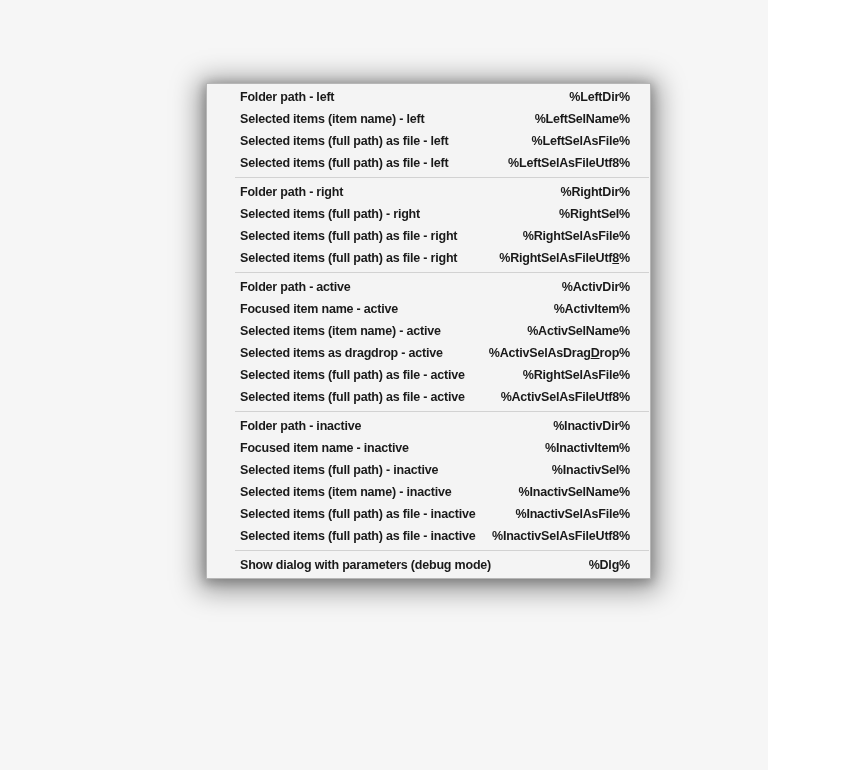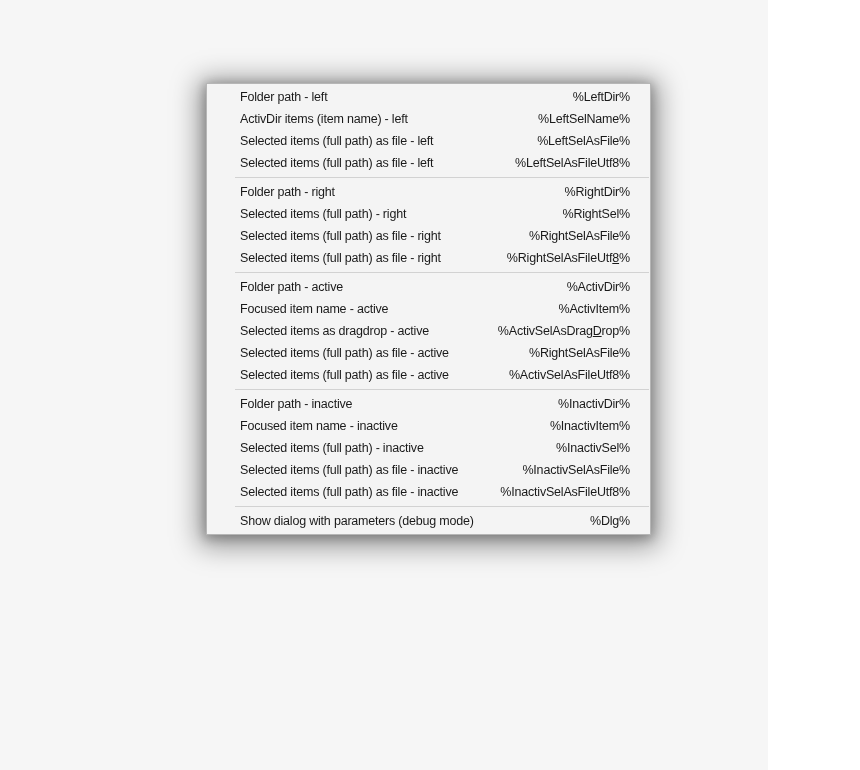--- a/index.html
+++ b/index.html
@@ -8,20 +8,21 @@
     width: 860px;
     height: 770px;
     overflow: hidden;
     font-family: "Liberation Sans", "DejaVu Sans", sans-serif;
   }
   .stage {
     position: relative;
     width: 768px;
     height: 770px;
     background: var(--page-bg, #f6f6f6);
+    font-weight: bold;
   }
   .context-menu {
     position: absolute;
     left: 206px;
     top: 83px;
     width: 445px;
     box-sizing: border-box;
     background: var(--menu-bg, #f4f4f4);
     border: 1px solid var(--menu-border, #b6b6b6);
     padding: 2px 0;
@@ -62,21 +63,21 @@
 <div class="stage">
   <div class="context-menu" id="context-menu">
   <div class="menu-item">
     <span class="label">Folder path - left</span>
     <span class="value">%LeftDir%</span>
   </div>
 
 
 
   <div class="menu-item">
-    <span class="label">ActivDir items (item name) - left</span>
+    <span class="label">Selected items (item name) - left</span>
     <span class="value">%LeftSelName%</span>
   </div>
 
   <div class="menu-item">
     <span class="label">Selected items (full path) as file - left</span>
     <span class="value">%LeftSelAsFile%</span>
   </div>
 
   <div class="menu-item">
     <span class="label">Selected items (full path) as file - left</span>
@@ -113,20 +114,24 @@
     <span class="label">Folder path - active</span>
     <span class="value">%ActivDir%</span>
   </div>
 
   <div class="menu-item">
     <span class="label">Focused item name - active</span>
     <span class="value">%ActivItem%</span>
   </div>
 
 
+  <div class="menu-item">
+    <span class="label">Selected items (item name) - active</span>
+    <span class="value">%ActivSelName%</span>
+  </div>
 
   <div class="menu-item">
     <span class="label">Selected items as dragdrop - active</span>
     <span class="value">%ActivSelAsDrag<span class="accel">D</span>rop%</span>
   </div>
 
   <div class="menu-item">
     <span class="label">Selected items (full path) as file - active</span>
     <span class="value">%RightSelAsFile%</span>
   </div>
@@ -146,20 +151,24 @@
   <div class="menu-item">
     <span class="label">Focused item name - inactive</span>
     <span class="value">%InactivItem%</span>
   </div>
 
   <div class="menu-item">
     <span class="label">Selected items (full path) - inactive</span>
     <span class="value">%InactivSel%</span>
   </div>
 
+  <div class="menu-item">
+    <span class="label">Selected items (item name) - inactive</span>
+    <span class="value">%InactivSelName%</span>
+  </div>
 
   <div class="menu-item">
     <span class="label">Selected items (full path) as file - inactive</span>
     <span class="value">%InactivSelAsFile%</span>
   </div>
 
   <div class="menu-item">
     <span class="label">Selected items (full path) as file - inactive</span>
     <span class="value">%InactivSelAsFileUtf8%</span>
   </div>

